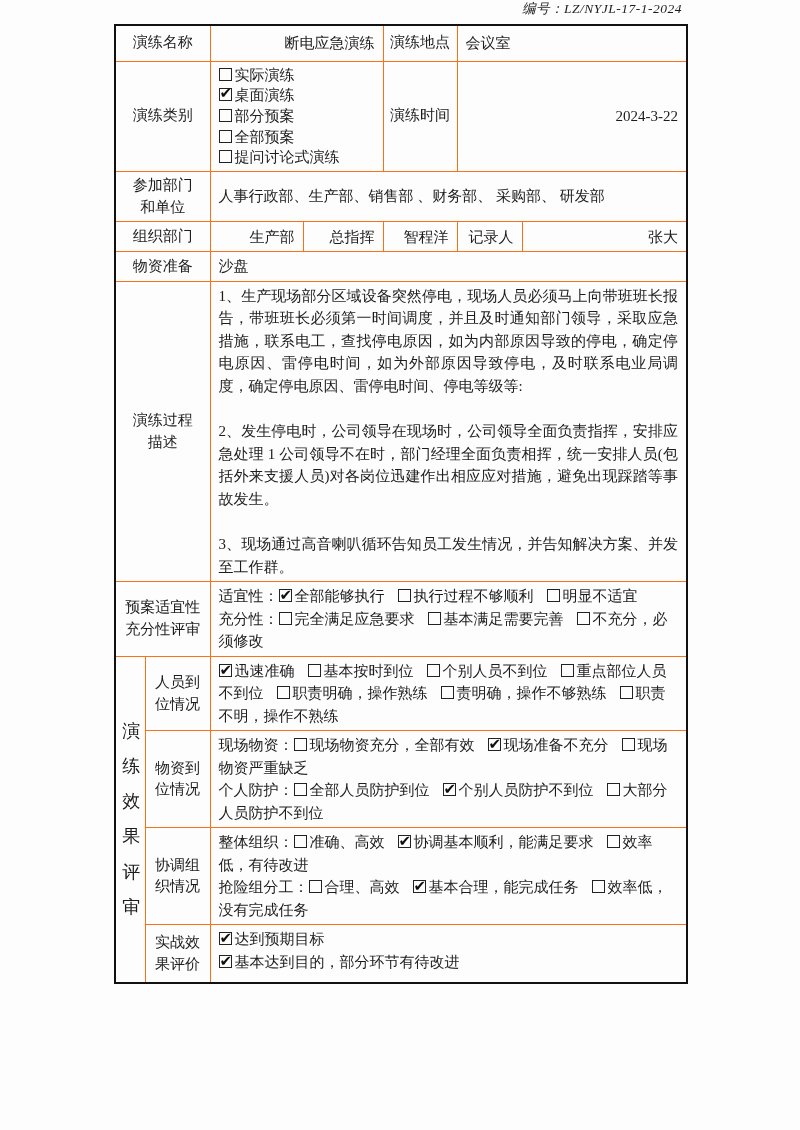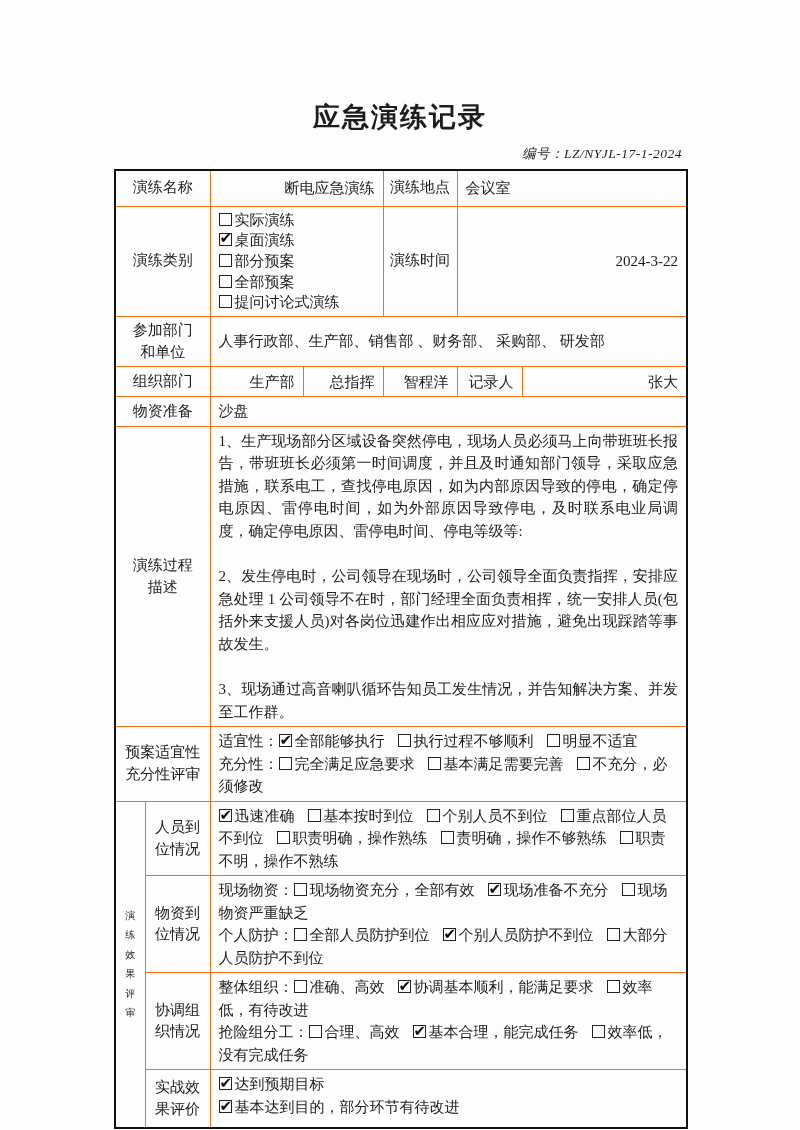--- a/index.html
+++ b/index.html
@@ -41,29 +41,28 @@
     background:#fdfdfd;
   }
   .cb.on::after{
     content:"✔";position:absolute;left:0px;top:-6px;font-size:15px;
     font-weight:bold;color:#0d0d0d;font-family:"DejaVu Sans",sans-serif;
   }
   .desc p{margin:0 0 23px 0;text-align:justify;}
   .desc p:last-child{margin-bottom:0;}
   .vert{
     display:inline-block;width:16px;word-break:break-all;line-height:1.95;
-    text-align:center;font-size:10px;
+    text-align:center;font-size:18px;
   }
   td.vcell{padding:2px 6px;text-align:center;}
 </style>
 </head>
 <body>
 
 <div class="page">
-  <h1 class="title">应急演练记录</h1>
   <div class="doc">
     <div class="doc-number">编号：LZ/NYJL-17-1-2024</div>
 
     <table class="form">
       <colgroup>
         <col style="width:30px">
           <col style="width:65px">
           <col style="width:93px">
         <col style="width:80px">
           <col style="width:74px">

